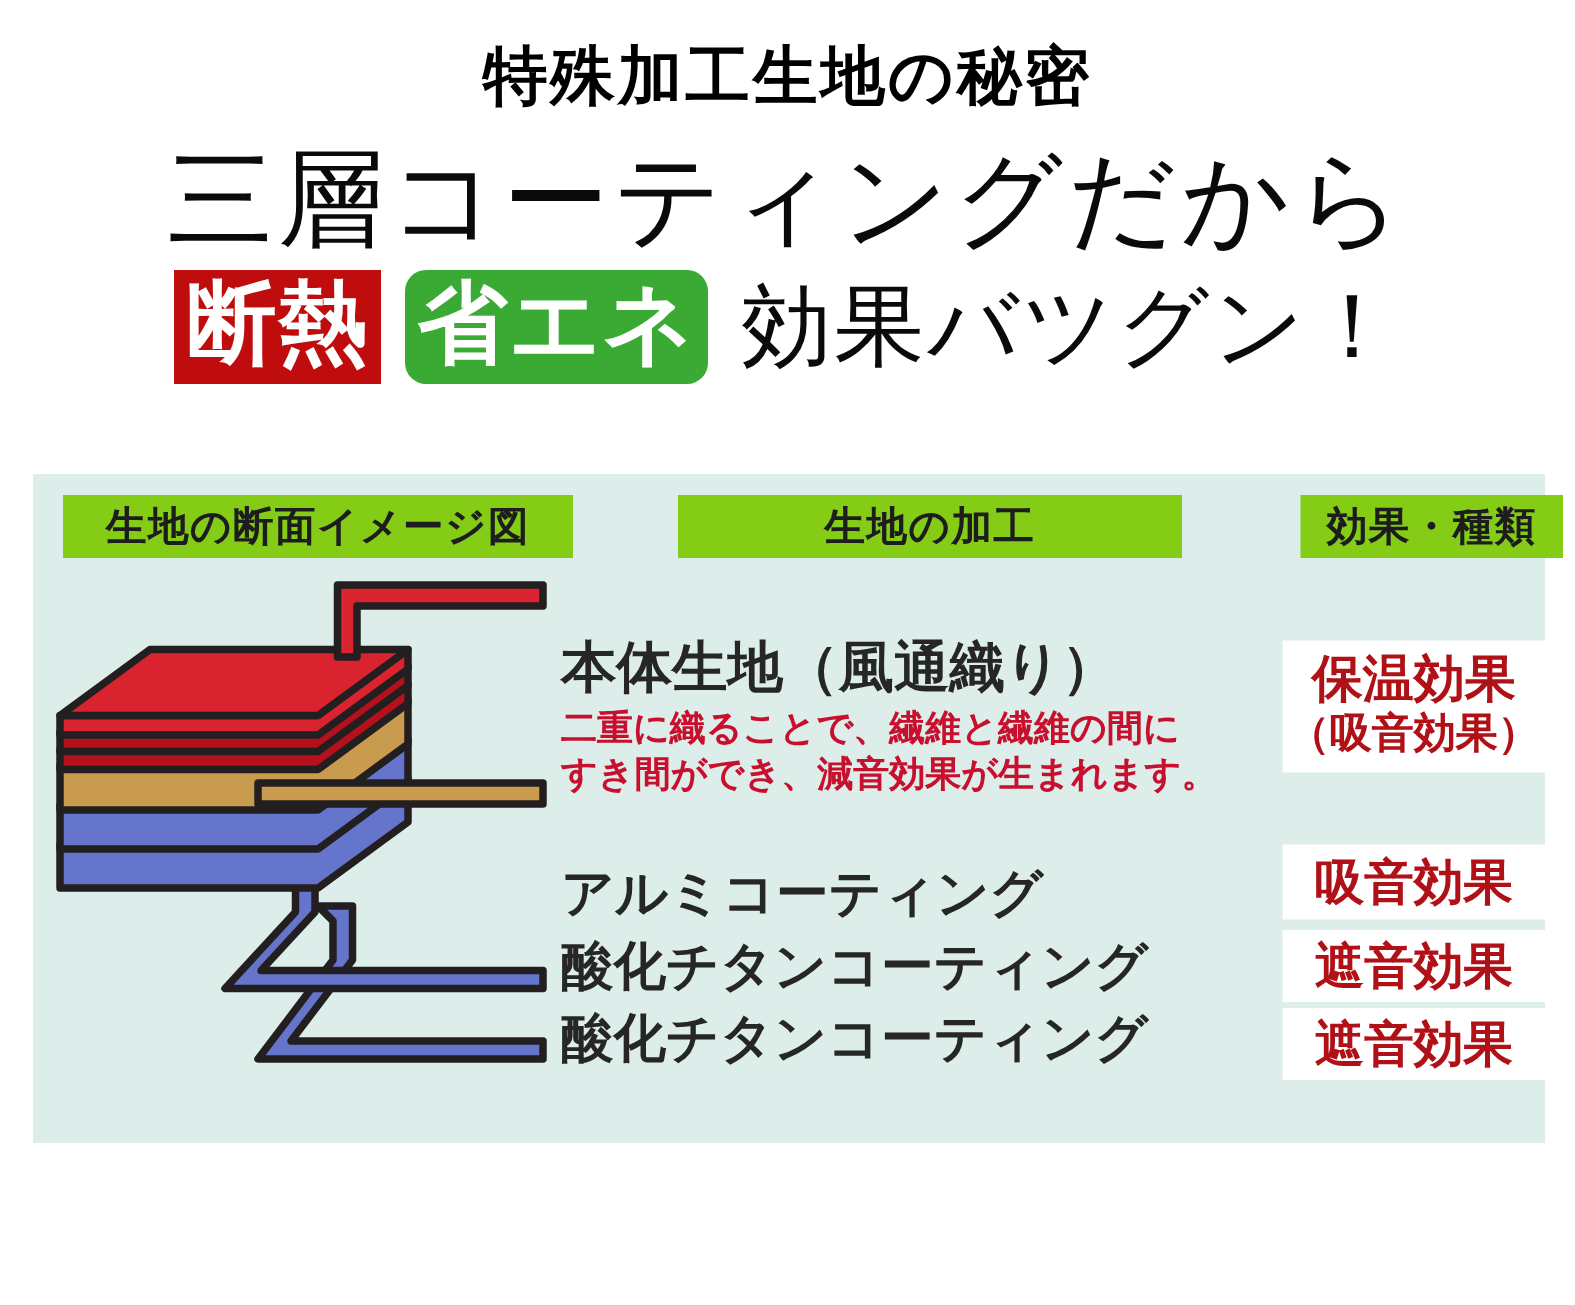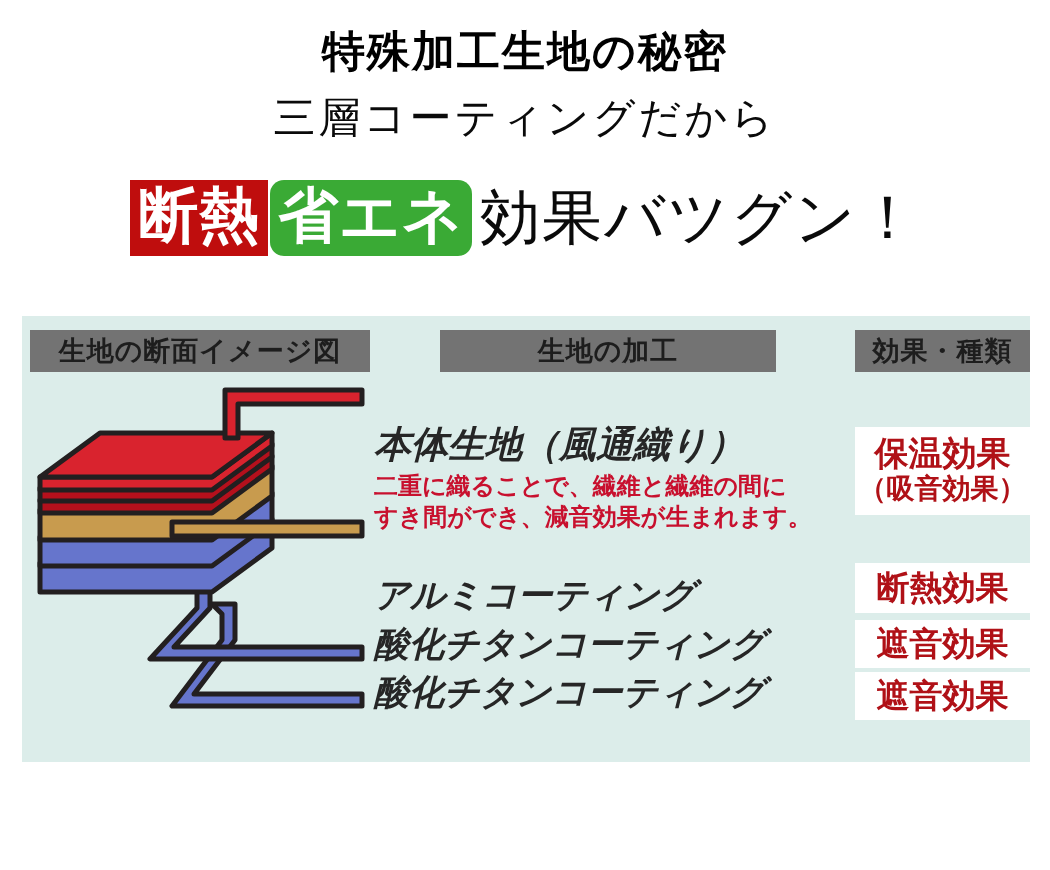--- a/index.html
+++ b/index.html
@@ -22,41 +22,41 @@
     font-size:43px;
     letter-spacing:2px;
     color:#000000;
     line-height:1.1;
   }
   .headline2{
     position:absolute; left:0; top:95px; width:1050px;
     text-align:center;
     font-family:"Liberation Serif", serif;
     font-weight:400;
-    font-size:42px;
+    font-size:71px;
     letter-spacing:3px;
     color:#0a0a0a;
     line-height:1.1;
   }
   .headline3{
     position:absolute; left:0; top:180px; width:1050px;
     text-align:center;
     font-family:"Liberation Sans", sans-serif;
     font-weight:700;
     font-size:60px;
     letter-spacing:0px;
     color:#0a0a0a;
     line-height:1.0;
     white-space:nowrap;
   }
   .hl-chip{
     display:inline-block;
     color:#ffffff;
     padding:6px 8px 10px 8px;
-    margin:0 2px 0 0;
+    margin:0 16px 0 0;
     vertical-align:middle;
     line-height:1.0;
     letter-spacing:1px;
   }
   .hl-chip.red{background:#bf0d0d;}
   .hl-chip.green{background:#3aaa35;border-radius:14px;}
   .hl-tail{
     display:inline-block;
     vertical-align:middle;
     font-family:"Liberation Serif", serif;
@@ -68,48 +68,48 @@
   }
 
   
   #panel{
     position:absolute;
     left:22px; top:316px; width:1008px; height:446px;
     background:#dcedea;
   }
   .col-head{
     position:absolute;
-    background:#737373;
+    background:#84cc16;
     color:#1d1d1d;
     font-family:"Liberation Sans", sans-serif;
     font-weight:700;
     font-size:27px;
     letter-spacing:1px;
     display:flex; align-items:center; justify-content:center;
     box-sizing:border-box;
+    margin-left:12px;
   }
   #head-a{ left:8px;  top:14px;  width:340px; height:42px; }
   #head-b{ left:418px; top:14px; width:336px; height:42px; }
   #head-c{ left:833px; top:14px; width:175px; height:42px; }
 
   
   #fabric-svg{
     position:absolute; left:0px; top:60px; width:400px; height:386px;
     display:block;
   }
 
   
   .proc-label{
     position:absolute;
     font-family:"Liberation Sans", sans-serif;
     font-weight:700;
     color:#262626;
     white-space:nowrap;
     letter-spacing:0px;
-    font-style:italic;
   }
   #proc-main{ left:352px; top:104px; font-size:37px; }
   #proc-note{
     position:absolute; left:352px; top:155px;
     font-family:"Liberation Sans", sans-serif;
     font-weight:700;
     font-size:24px;
     color:#c8102e;
     line-height:1.28;
     white-space:pre-line;
@@ -197,21 +197,21 @@
   <div id="proc-note">二重に織ることで、繊維と繊維の間に
 すき間ができ、減音効果が生まれます。</div>
   <div class="proc-label" id="proc-2">アルミコーティング</div>
   <div class="proc-label" id="proc-3">酸化チタンコーティング</div>
   <div class="proc-label" id="proc-4">酸化チタンコーティング</div>
 
   <div class="effect-chip" id="eff-1">
     <span class="big">保温効果</span>
     <span class="sub">（吸音効果）</span>
   </div>
-  <div class="effect-chip" id="eff-2">断熱効果</div>
+  <div class="effect-chip" id="eff-2">吸音効果</div>
   <div class="effect-chip" id="eff-3">遮音効果</div>
   <div class="effect-chip" id="eff-4">遮音効果</div>
 </div>
 
 <div id="footer">
   
   
 </div>
 
 </body></html>

